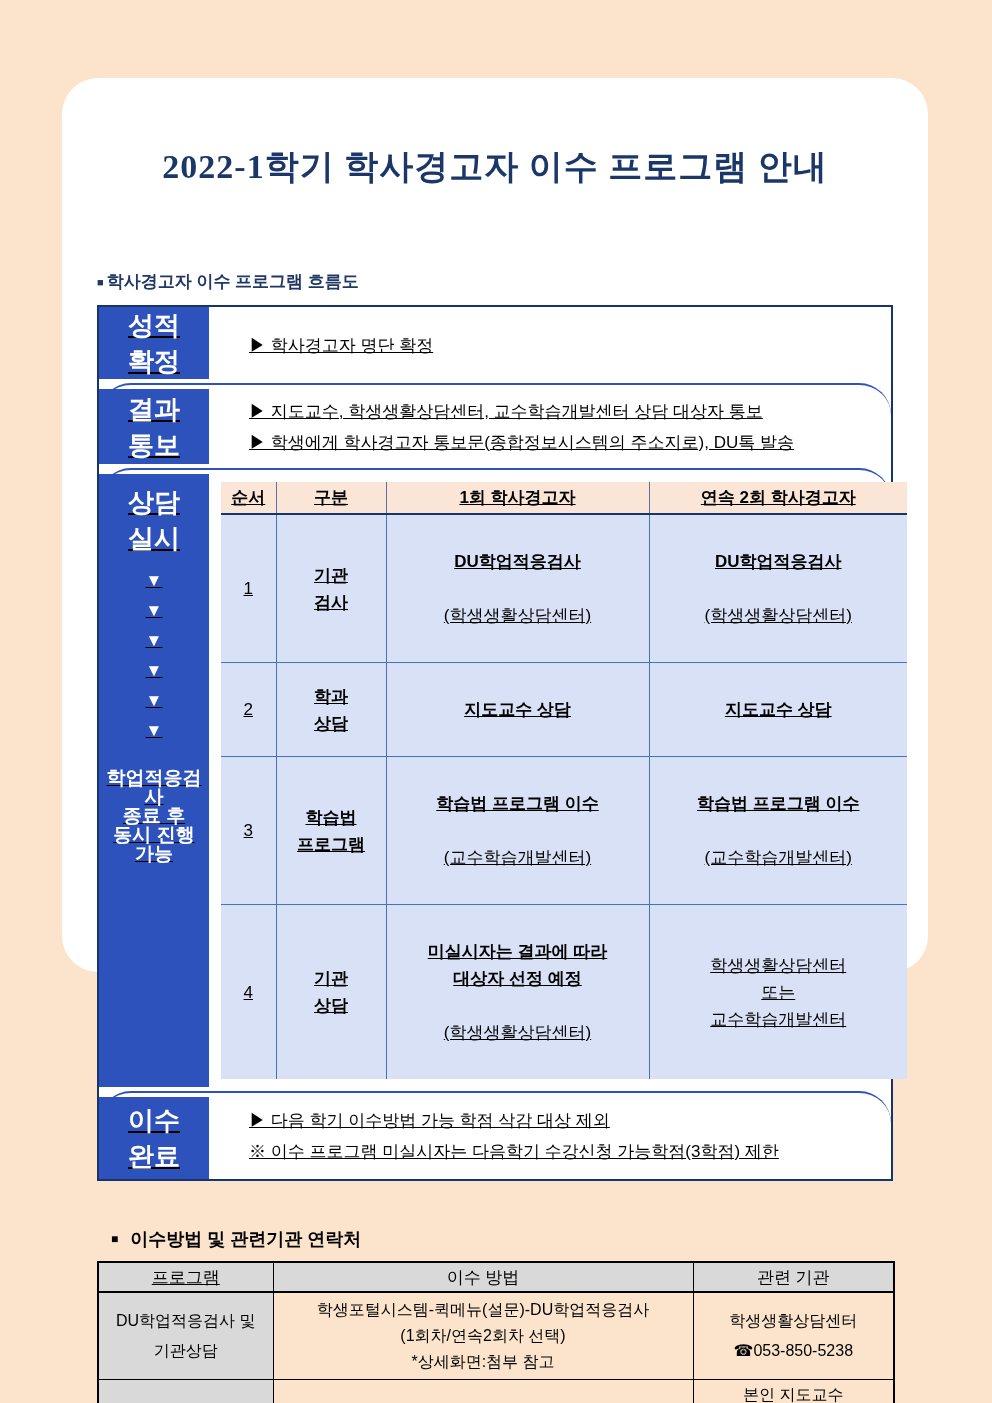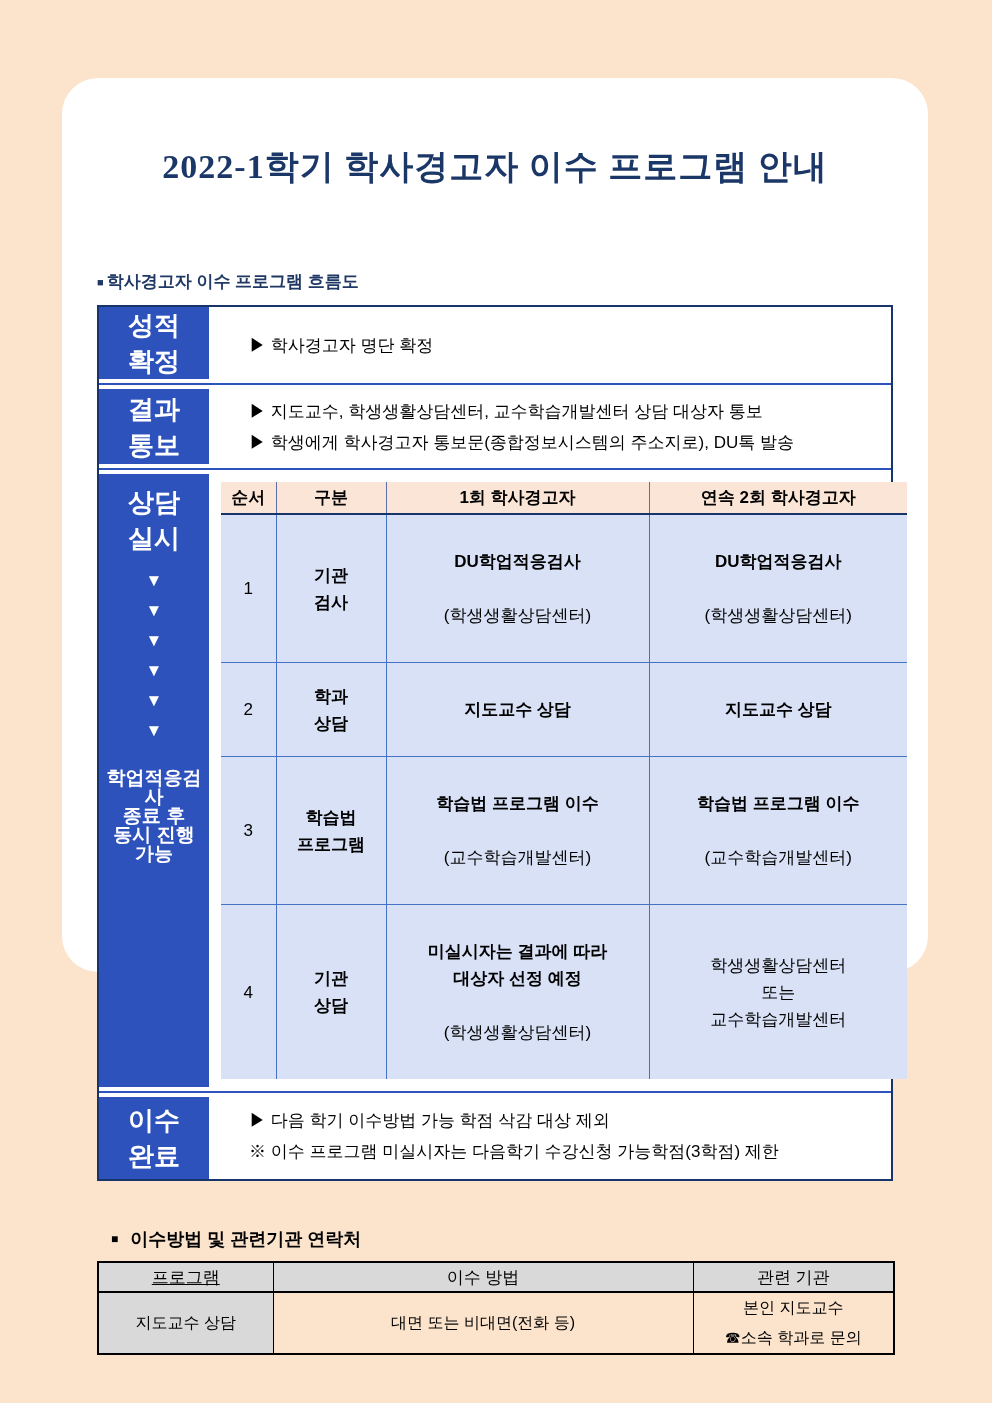--- a/index.html
+++ b/index.html
@@ -48,22 +48,22 @@
   }
   .contact-heading .bullet { font-size: 12px; margin-right: 12px; color: #000; }
 
   
   .flow-table {
     margin-top: 12px;
     width: 796px;
     border: 2px solid #17356b;
     background: #fff;
   }
-  .flow-row { display: flex; align-items: stretch; }
-  .flow-row + .flow-row { border-top: 2px solid #2e52bc; }
+  .flow-row { display: flex; align-items: stretch; text-decoration: underline; }
+  .flow-row + .flow-row { border-top: 2px solid #2e52bc; border-radius: 32px; }
   .stage-cell {
     width: 110px;
     flex: 0 0 110px;
     background: #2e52bc;
     color: #fff;
     font-weight: bold;
     font-size: 26px;
     line-height: 36px;
     text-align: center;
     display: flex;
@@ -323,20 +323,29 @@
         <col class="ct-col-org">
     </colgroup>
     <thead>
       <tr>
         <th class="u">프로그램</th>
         <th>이수 방법</th>
         <th>관련 기관</th>
       </tr>
     </thead>
     <tbody>
+      <tr class="cr1">
+        <td class="program-cell">DU학업적응검사 및
+기관상담</td>
+        <td class="method-cell">학생포털시스템-퀵메뉴(설문)-DU학업적응검사
+(1회차/연속2회차 선택)
+*상세화면:첨부 참고</td>
+        <td class="org-cell">학생생활상담센터
+☎053-850-5238</td>
+      </tr>
       <tr class="cr2">
         <td class="program-cell">지도교수 상담</td>
         <td class="method-cell">대면 또는 비대면(전화 등)</td>
         <td class="org-cell">본인 지도교수
 ☎소속 학과로 문의</td>
       </tr>
 
     </tbody>
   </table>
 

